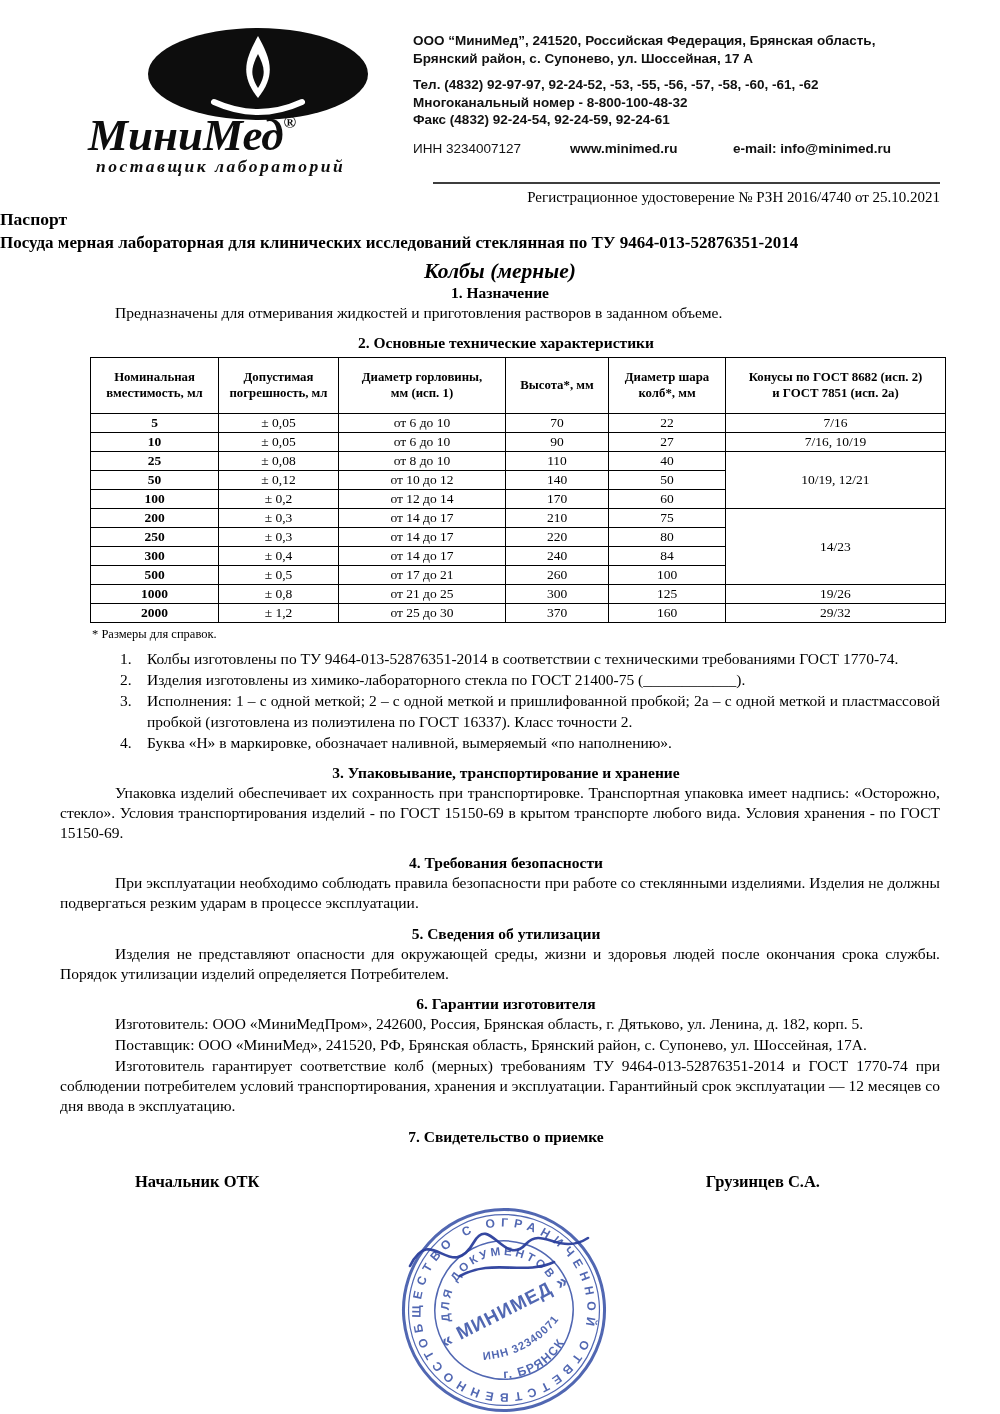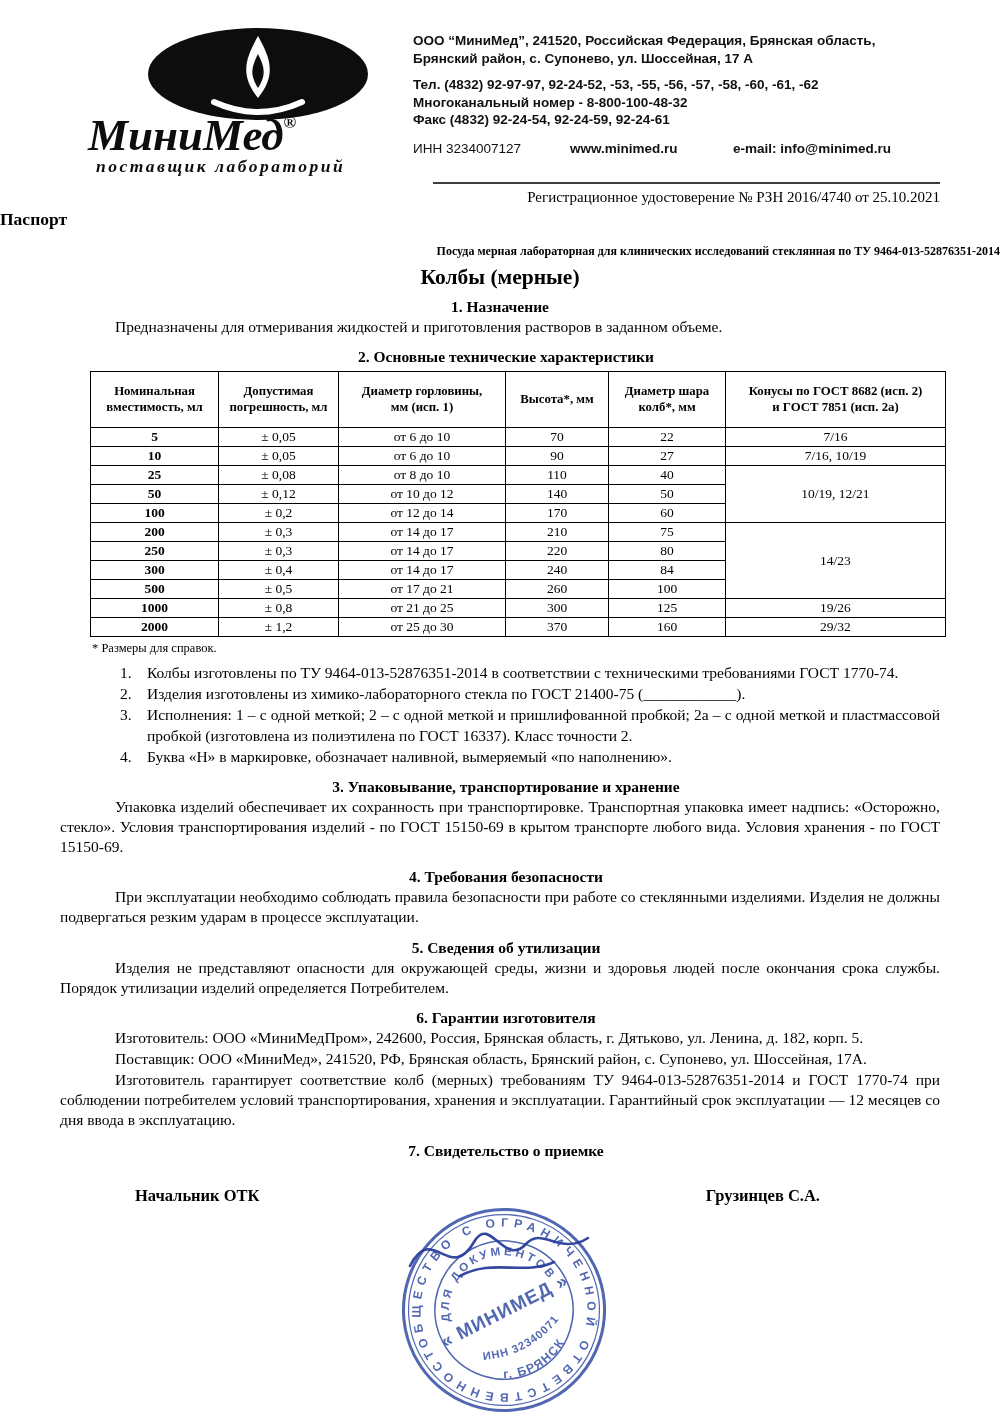--- a/index.html
+++ b/index.html
@@ -21,24 +21,24 @@
   }
   .contact .group { margin-bottom:9px; }
   .inn-row { display:flex; margin-top:11px; }
   .inn-row .inn { font-weight:normal; width:157px; }
   .inn-row .site { width:163px; }
   .rule { position:absolute; left:433px; top:182px; width:507px; border-top:2px solid #3d3d3d; }
 
   
   .reg-line { margin:3px 60px 0 0; text-align:right; font-size:15px;padding-left:44px; }
   .doc-title { margin-top:3px; text-align:left; font-size:17.5px; font-weight:bold; }
-  .doc-subtitle { margin-top:14px; text-align:right; font-size:12px; font-weight:bold; }
-  .product-title { margin-top:6px; text-align:center; font-size:21.5px; font-weight:bold; }
-
-  .sec-heading { margin-top:8px; text-align:center; font-size:15.5px; font-weight:bold; }
+  .doc-subtitle { margin-top:3px; text-align:left; font-size:17px; font-weight:bold; }
+  .product-title { margin-top:6px; text-align:center; font-size:21.5px; font-weight:bold; font-style:italic; }
+
+  .sec-heading { text-align:center; font-size:15.5px; font-weight:bold; }
   .sec-heading.sp { margin-top:11px;padding-left:12px; }
   .body-p {
     margin:1px 60px 0 60px; font-size:15.5px; line-height:1.3;
     text-align:justify; text-indent:55px;
   }
 
   
   table.spec {
     margin:5px 0 0 90px; border-collapse:collapse; width:855px;
     table-layout:fixed; font-size:13.5px;border-radius:6px;

